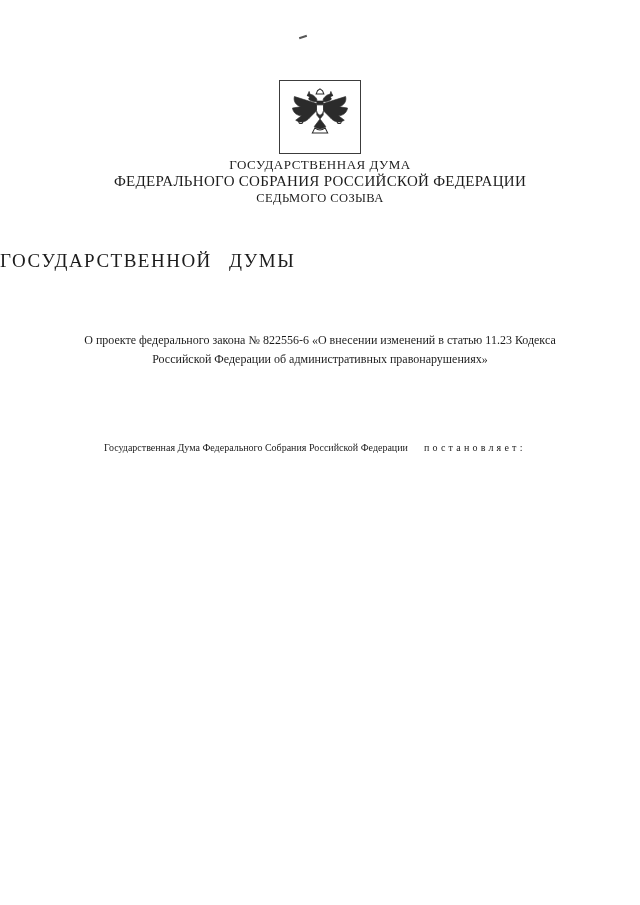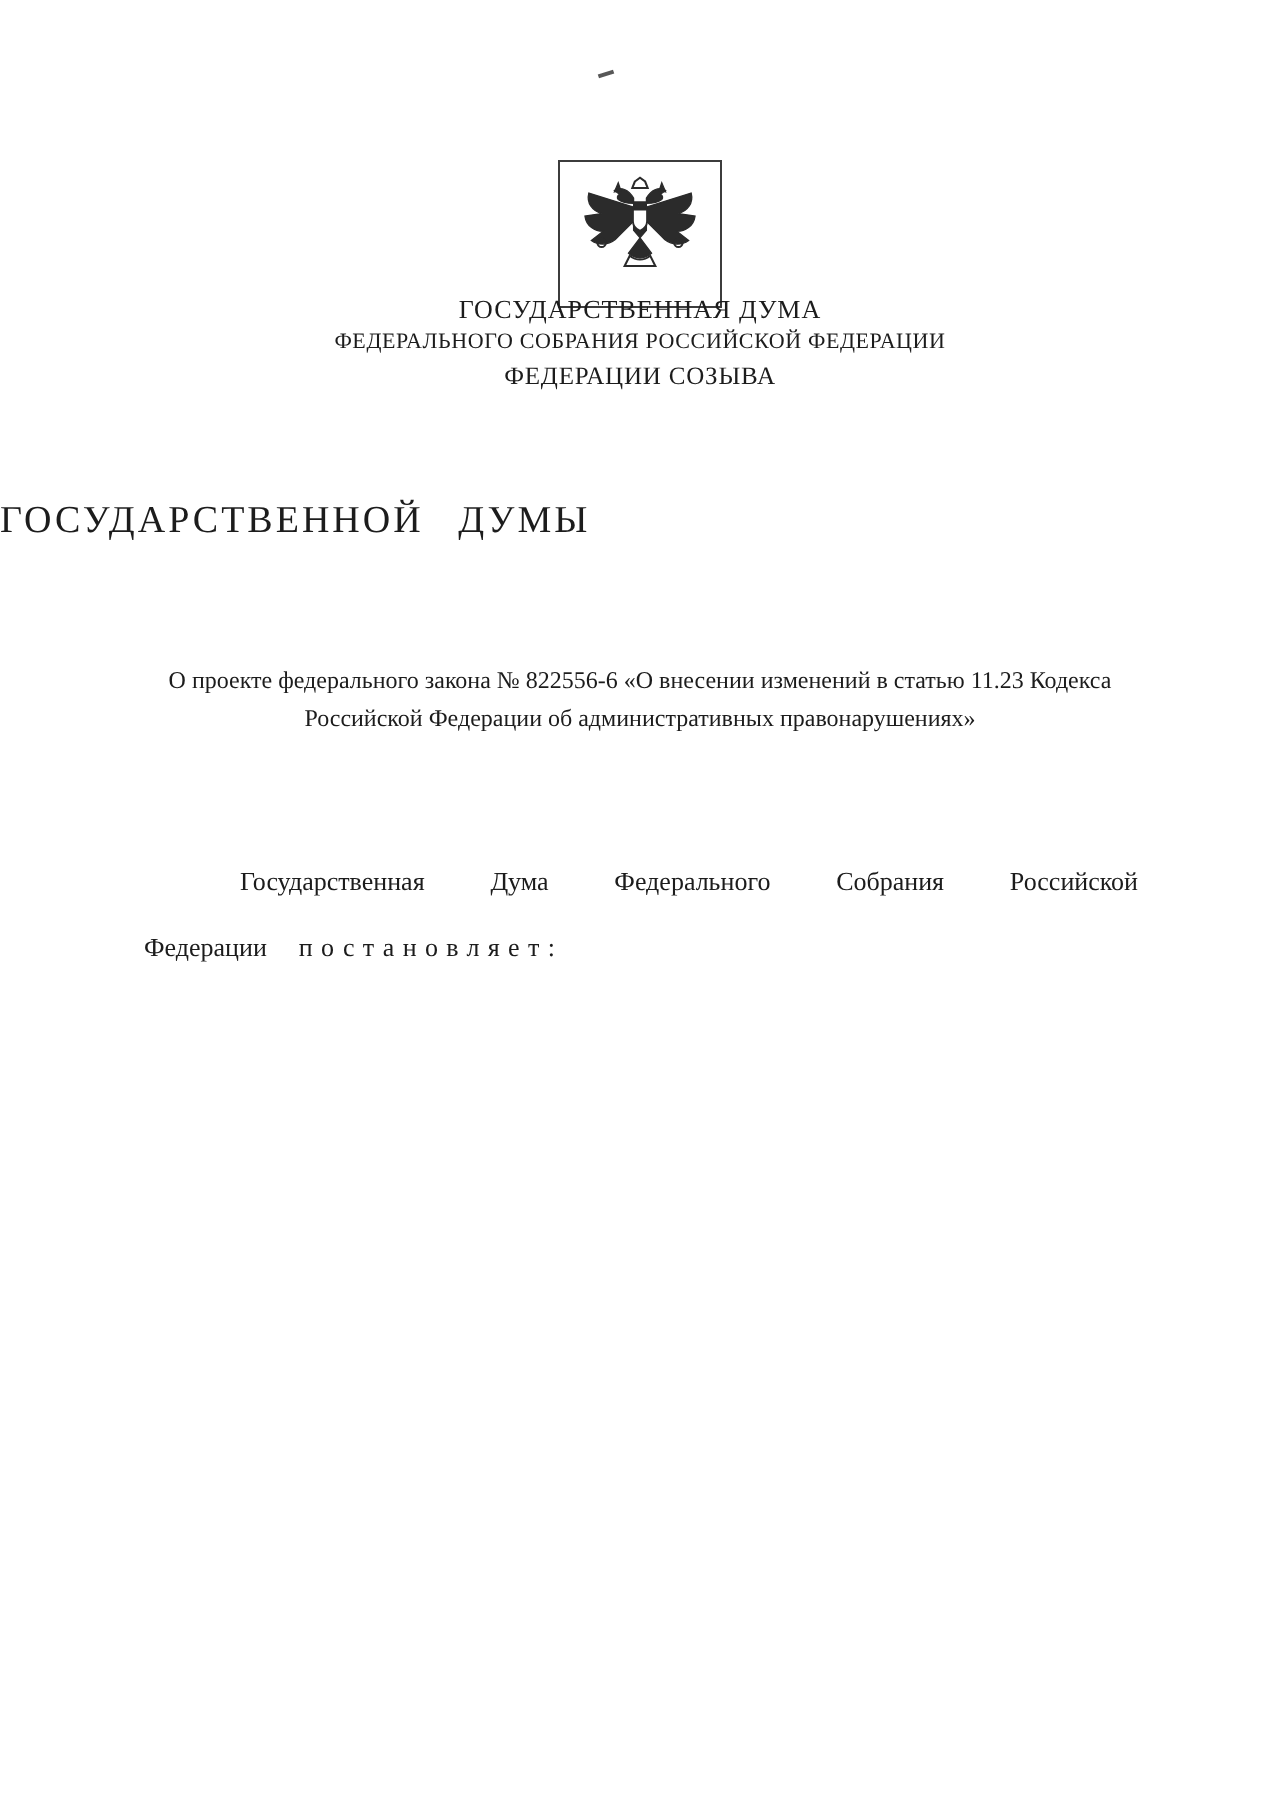--- a/index.html
+++ b/index.html
@@ -38,26 +38,26 @@
     box-sizing: border-box;
     display: flex;
     align-items: center;
     justify-content: center;
     background: #ffffff;
   }
   .org-block {
     position: absolute;
     left: 0;
     right: 0;
-    top: 146px;
+    top: 156px;
     text-align: center;
     line-height: 17px;
   }
   .org-line1 { font-size: 13px; letter-spacing: 0.5px; }
-  .org-line2 { font-size: 11px; letter-spacing: 0.3px; }
+  .org-line2 { font-size: 15px; letter-spacing: 0.3px; }
   .org-line3 { font-size: 12.5px; letter-spacing: 0.4px; }
   .doc-type {
     position: absolute;
     left: 0;
     right: 0;
     top: 215px;
     margin: 0;
     text-align: center;
     font-size: 26px;
     font-weight: bold;
@@ -79,25 +79,25 @@
     transform: translateX(-50%);
     top: 331px;
     width: 490px;
     text-align: center;
     font-size: 12px;
     font-weight: normal;
     line-height: 19px;
   }
   .body-block {
     position: absolute;
-    left: 72px;
+    left: 56px;
     top: 424px;
     width: 497px;
-    font-size: 13px;
-    line-height: 33px;
+    font-size: 10px;
+    line-height: 48px;
     text-align: justify;
   }
   .para {
     margin: 0;
     text-indent: 48px;
   }
   .para-item {
     margin-top: 20px;
   }
   .decree-word {
@@ -129,21 +129,21 @@
         <circle cx="20" cy="52" r="3.2" fill="none" stroke-width="1.6"></circle>
         <circle cx="80" cy="52" r="3.2" fill="none" stroke-width="1.6"></circle>
       </g>
       <path d="M44.5 26 h11 v9 q0 5 -5.5 7.5 q-5.5 -2.5 -5.5 -7.5 z" fill="#ffffff" stroke="#2b2b2b" stroke-width="1.4"></path>
     </svg>
   </div>
 
   <div class="org-block">
     <div class="org-line1">ГОСУДАРСТВЕННАЯ ДУМА</div>
     <div class="org-line2">ФЕДЕРАЛЬНОГО СОБРАНИЯ РОССИЙСКОЙ ФЕДЕРАЦИИ</div>
-    <div class="org-line3">ФЕДЕРАЦИИ СОЗЫВА</div>
+    <div class="org-line3">СЕДЬМОГО СОЗЫВА</div>
   </div>
 
 
   <div class="doc-type-sub">ГОСУДАРСТВЕННОЙ ДУМЫ</div>
 
   <div class="subject">О проекте федерального закона № 822556-6 «О внесении изменений в статью 11.23 Кодекса Российской Федерации об административных правонарушениях»</div>
 
   <div class="body-block">
     <p class="para"><span>Государственная Дума Федерального Собрания Российской Федерации</span><span class="decree-word">постановляет:</span></p>
   </div>

